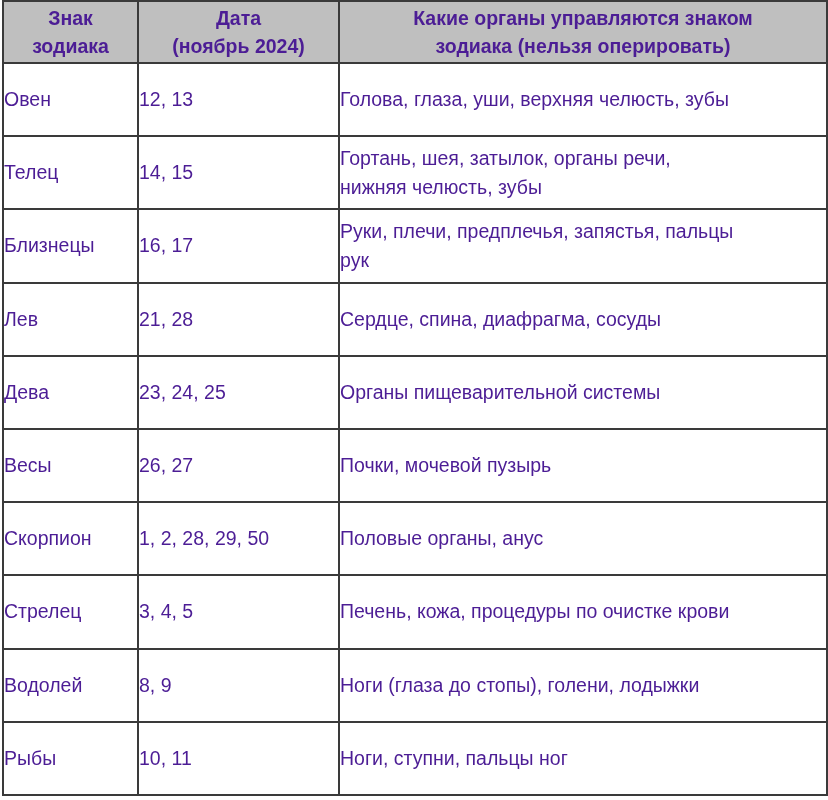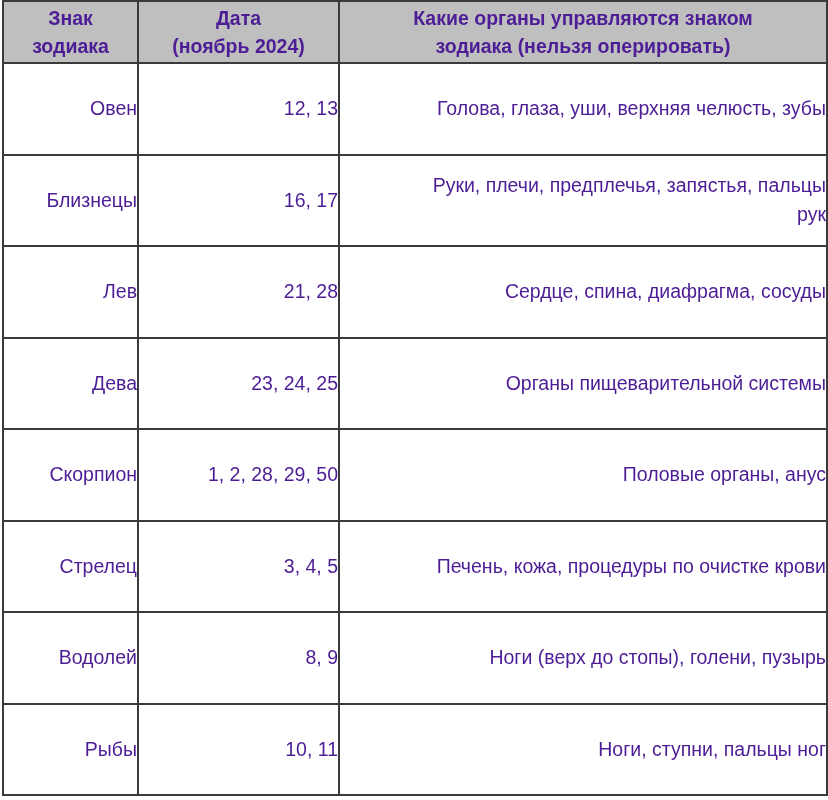--- a/index.html
+++ b/index.html
@@ -24,22 +24,22 @@
     background: #bfbfbf;
     font-weight: bold;
     text-align: center;
     line-height: 28px;
     height: 60px;
   }
   col.c1 { width: 135px; }
   col.c2 { width: 201px; }
   col.c3 { width: 488px; }
   tr.row td { height: 59px; }
-  td.center { text-align: right; }
-  td.organs { text-align: right; padding-left: 10px; line-height: 29px; margin-left: 36px; }
+  td.center { text-align: left; }
+  td.organs { text-align: left; padding-left: 10px; line-height: 29px; margin-left: 36px; }
   .th-line { display: block; }
 </style>
 </head>
 <body>
 
 <table class="zodiac">
   <colgroup>
     <col class="c1">
       <col class="c2">
       <col class="c3">
@@ -62,20 +62,28 @@
   </thead>
   <tbody>
     <tr class="row">
       <td class="center">Овен</td>
       <td class="center">12, 13</td>
       <td class="organs">
           <span class="th-line">Голова, глаза, уши, верхняя челюсть, зубы</span>
         </td>
     </tr>
     <tr class="row">
+      <td class="center">Телец</td>
+      <td class="center">14, 15</td>
+      <td class="organs">
+          <span class="th-line">Гортань, шея, затылок, органы речи,</span>
+          <span class="th-line">нижняя челюсть, зубы</span>
+        </td>
+    </tr>
+    <tr class="row">
       <td class="center">Близнецы</td>
       <td class="center">16, 17</td>
       <td class="organs">
           <span class="th-line">Руки, плечи, предплечья, запястья, пальцы</span>
           <span class="th-line">рук</span>
         </td>
     </tr>
     <tr class="row">
       <td class="center">Лев</td>
       <td class="center">21, 28</td>
@@ -84,38 +92,45 @@
         </td>
     </tr>
     <tr class="row">
       <td class="center">Дева</td>
       <td class="center">23, 24, 25</td>
       <td class="organs">
           <span class="th-line">Органы пищеварительной системы</span>
         </td>
     </tr>
     <tr class="row">
+      <td class="center">Весы</td>
+      <td class="center">26, 27</td>
+      <td class="organs">
+          <span class="th-line">Почки, мочевой пузырь</span>
+        </td>
+    </tr>
+    <tr class="row">
       <td class="center">Скорпион</td>
       <td class="center">1, 2, 28, 29, 50</td>
       <td class="organs">
           <span class="th-line">Половые органы, анус</span>
         </td>
     </tr>
     <tr class="row">
       <td class="center">Стрелец</td>
       <td class="center">3, 4, 5</td>
       <td class="organs">
           <span class="th-line">Печень, кожа, процедуры по очистке крови</span>
         </td>
     </tr>
     <tr class="row">
       <td class="center">Водолей</td>
       <td class="center">8, 9</td>
       <td class="organs">
-          <span class="th-line">Ноги (верх до стопы), голени, пузырь</span>
+          <span class="th-line">Ноги (глаза до стопы), голени, лодыжки</span>
         </td>
     </tr>
     <tr class="row">
       <td class="center">Рыбы</td>
       <td class="center">10, 11</td>
       <td class="organs">
           <span class="th-line">Ноги, ступни, пальцы ног</span>
         </td>
     </tr>
   </tbody>

